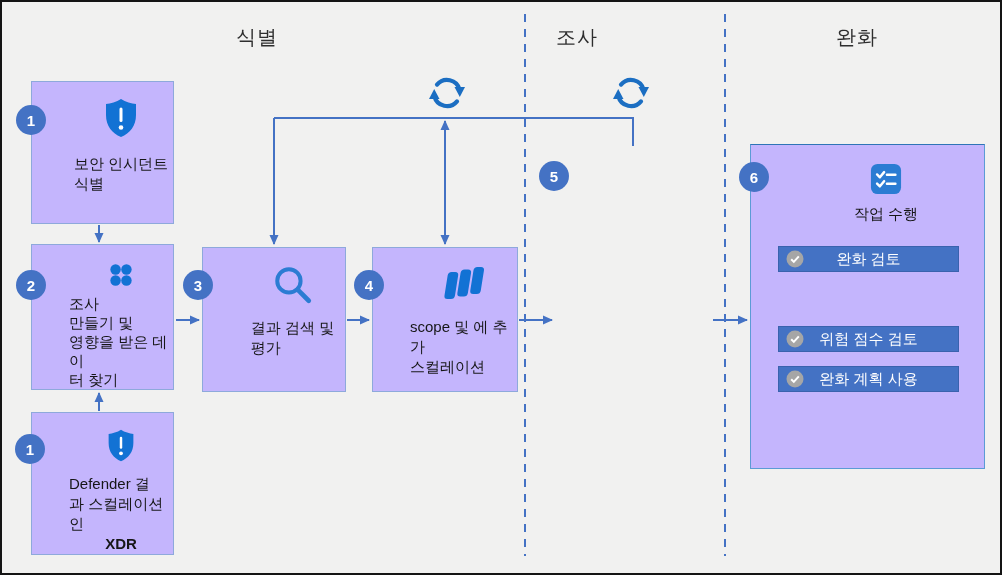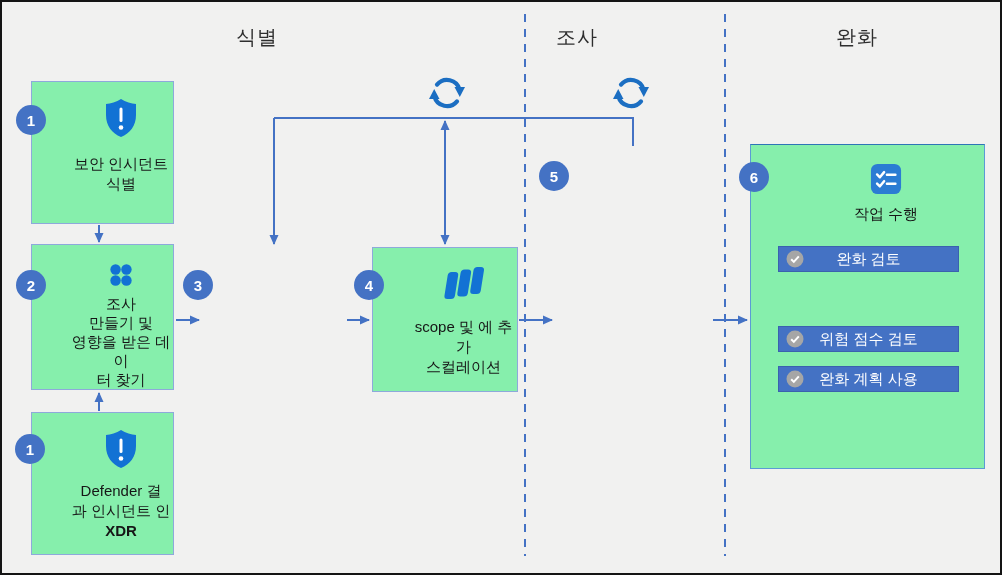--- a/index.html
+++ b/index.html
@@ -7,23 +7,23 @@
     position:relative;width:1002px;height:575px;box-sizing:border-box;
     background:#f1f1f0;border:2px solid #141414;overflow:hidden;
     font-family:Liberation Sans, sans-serif;
   }
   .overlay{position:absolute;left:0;top:0;z-index:1;}
   .phase-label{
     position:absolute;top:22px;width:130px;text-align:center;
     font-size:20px;color:#2e2e2e;letter-spacing:1px;z-index:2;
   }
   .box{
-    position:absolute;background:#86efac;border:1.4px solid #8ea9db;
+    position:absolute;background:#c4b5fd;border:1.4px solid #8ea9db;
     box-sizing:border-box;display:flex;flex-direction:column;align-items:center;
-    text-align:center;z-index:2;padding-left:37px;
+    z-index:2;padding-left:37px;
   }
   .txt{font-size:15px;line-height:20px;color:#161616;white-space:pre-line;}
   .txt-sm{line-height:19px;}
   .badge{
     position:absolute;width:30px;height:30px;border-radius:50%;
     background:#4472c4;color:#fff;font-size:15px;font-weight:bold;
     display:flex;align-items:center;justify-content:center;z-index:3;
   }
   .box6-title{font-size:15px;color:#161616;margin-top:10px;}
   .bar{
@@ -106,24 +106,32 @@
 터 찾기</div>
   </div>
 
   <div class="box" style="left:29px;top:410px;width:143px;height:143px">
     <svg width="36" height="40" viewBox="0 0 36 40" style="margin-top:16px">
       <path d="M18 1 C22.5 4 28.5 5.5 33 6 V17 C33 27.8 27 35.4 18 39 C9 35.4 3 27.8 3 17 V6 C7.5 5.5 13.5 4 18 1 Z" fill="#1272d4"></path>
       <rect x="16.5" y="9.5" width="3" height="14.5" rx="1.5" fill="#fff"></rect>
       <circle cx="18" cy="29.5" r="2.3" fill="#fff"></circle>
     </svg>
     <div class="txt" style="margin-top:12px">Defender 결
-과 인시던트 인</div>
+과 스컬레이션 인</div>
     <div class="txt" style="font-weight:bold">XDR</div>
   </div>
 
+  <div class="box" style="left:200px;top:245px;width:144px;height:145px">
+    <svg width="42" height="42" viewBox="0 0 36 36" style="margin-top:16px">
+      <circle cx="14.5" cy="14.5" r="10" fill="none" stroke="#2b7cd3" stroke-width="3.4"></circle>
+      <line x1="22" y1="22" x2="31.5" y2="31.5" stroke="#2b7cd3" stroke-width="4" stroke-linecap="round"></line>
+    </svg>
+    <div class="txt" style="margin-top:12px">결과 검색 및
+평가</div>
+  </div>
 
   <div class="box" style="left:370px;top:245px;width:146px;height:145px">
     <svg width="44" height="40" viewBox="0 0 44 40" style="margin-top:16px">
       <g transform="translate(7,3) skewX(-9)">
         <rect x="0" y="5" width="10.5" height="27" rx="3.5" fill="#1272d4"></rect>
         <rect x="12.5" y="2.5" width="10.5" height="27" rx="3.5" fill="#1272d4"></rect>
         <rect x="25" y="0" width="10.5" height="27" rx="3.5" fill="#1272d4"></rect>
       </g>
     </svg>
     <div class="txt" style="margin-top:13px">scope 및 에 추가

